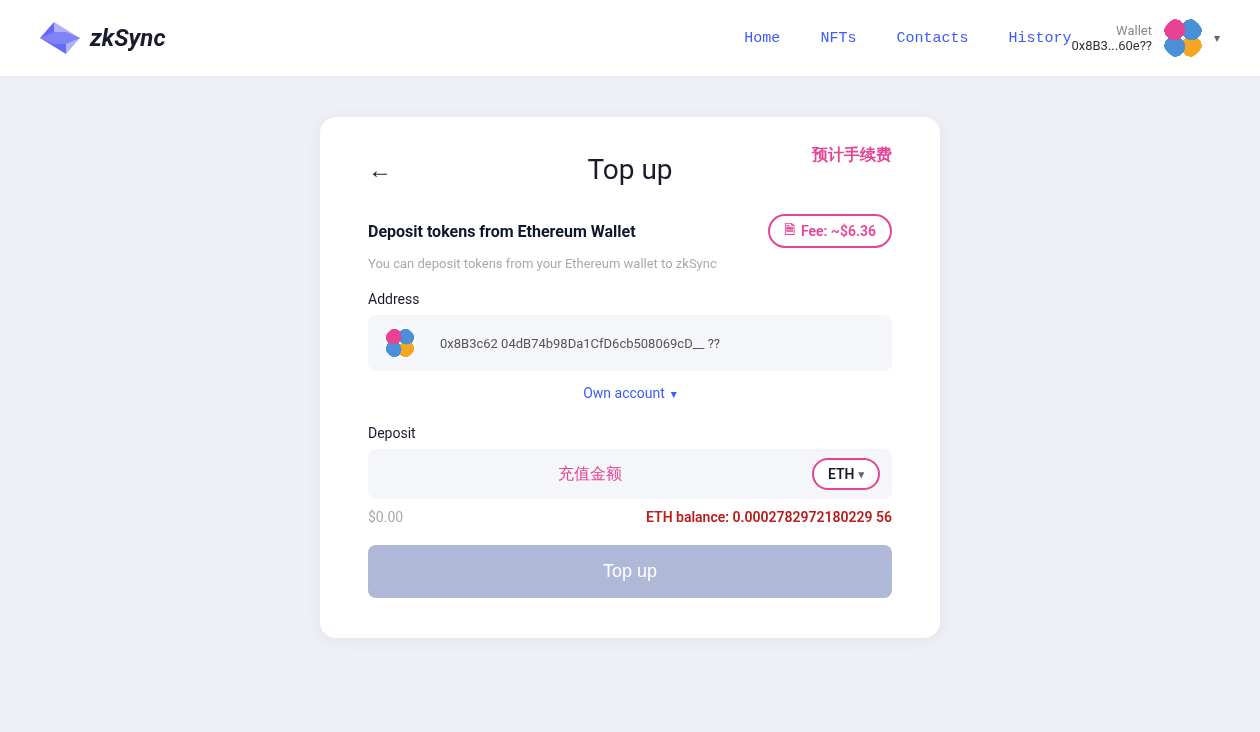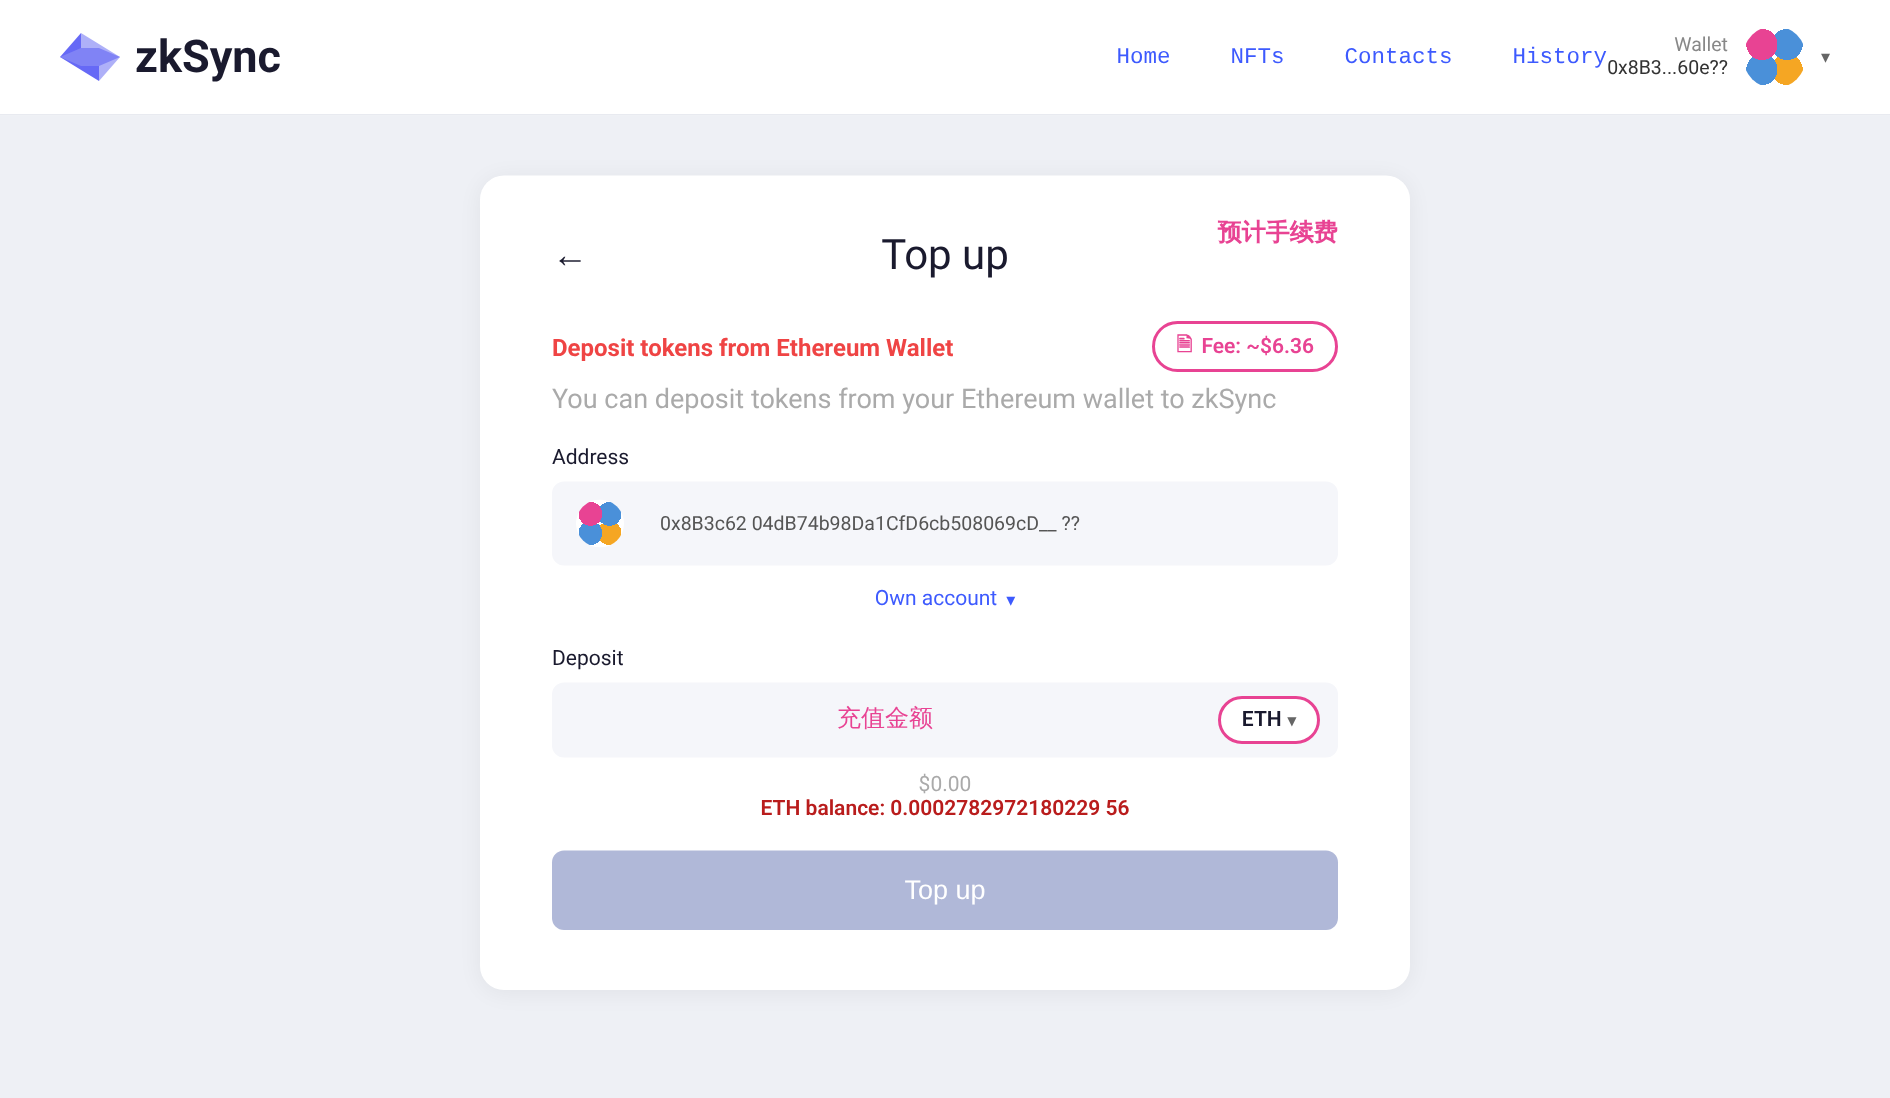--- a/index.html
+++ b/index.html
@@ -23,23 +23,24 @@
       display: flex;
       align-items: center;
       gap: 10px;
       margin-right: auto;
     }
     .logo-icon {
       width: 40px;
       height: 32px;
     }
     .logo-text {
-      font-size: 30px;
+      font-size: 24px;
       font-weight: 700;
       color: #1a1a2e;
+      font-style: italic;
     }
     .nav {
       display: flex;
       gap: 40px;
       font-family: Liberation Mono, monospace;
     }
     .nav-item {
       font-size: 15px;
       color: #3d5afe;
       text-decoration: none;
@@ -135,39 +136,39 @@
     
     .deposit-row {
       display: flex;
       align-items: center;
       justify-content: space-between;
       margin-bottom: 8px;
     }
     .deposit-title {
       font-size: 16px;
       font-weight: 700;
-      color: #ef4444;
+      color: #0f172a;
     }
     .fee-badge {
       border: 2px solid #e84393;
       border-radius: 20px;
       padding: 4px 14px;
       display: flex;
       align-items: center;
       gap: 6px;
       color: #e84393;
       font-size: 14px;
       font-weight: 600;
     }
     .fee-icon {
       font-size: 13px;
     }
 
     .deposit-desc {
-      font-size: 18px;
+      font-size: 13px;
       color: #aaa;
       margin-bottom: 20px;
     }
 
     
     .field-label {
       font-size: 14px;
       color: #1a1a2e;
       margin-bottom: 8px;
     }
@@ -265,21 +266,20 @@
       font-size: 11px;
       color: #666;
     }
 
     
     .balance-row {
       display: flex;
       align-items: center;
       justify-content: space-between;
       margin-bottom: 20px;
-      flex-direction: column;
     }
     .balance-usd {
       font-size: 14px;
       color: #aaa;
     }
     .balance-eth {
       font-size: 14px;
       color: #b91c1c;
       font-weight: 600;
     }

